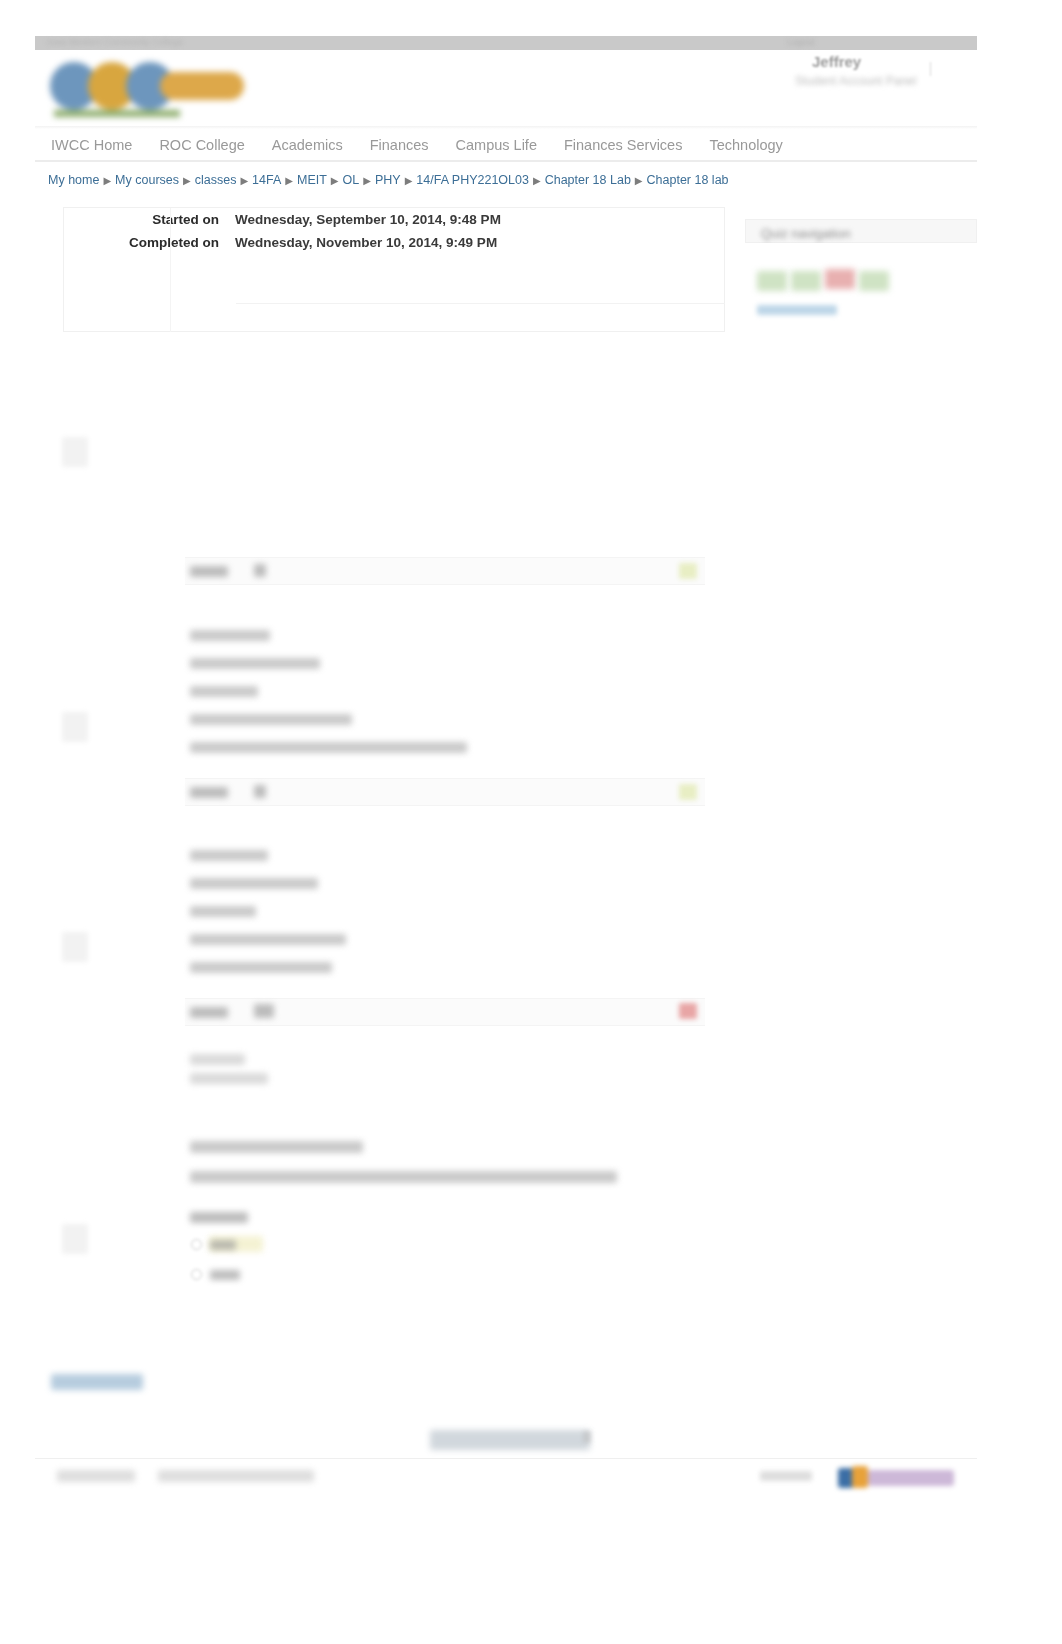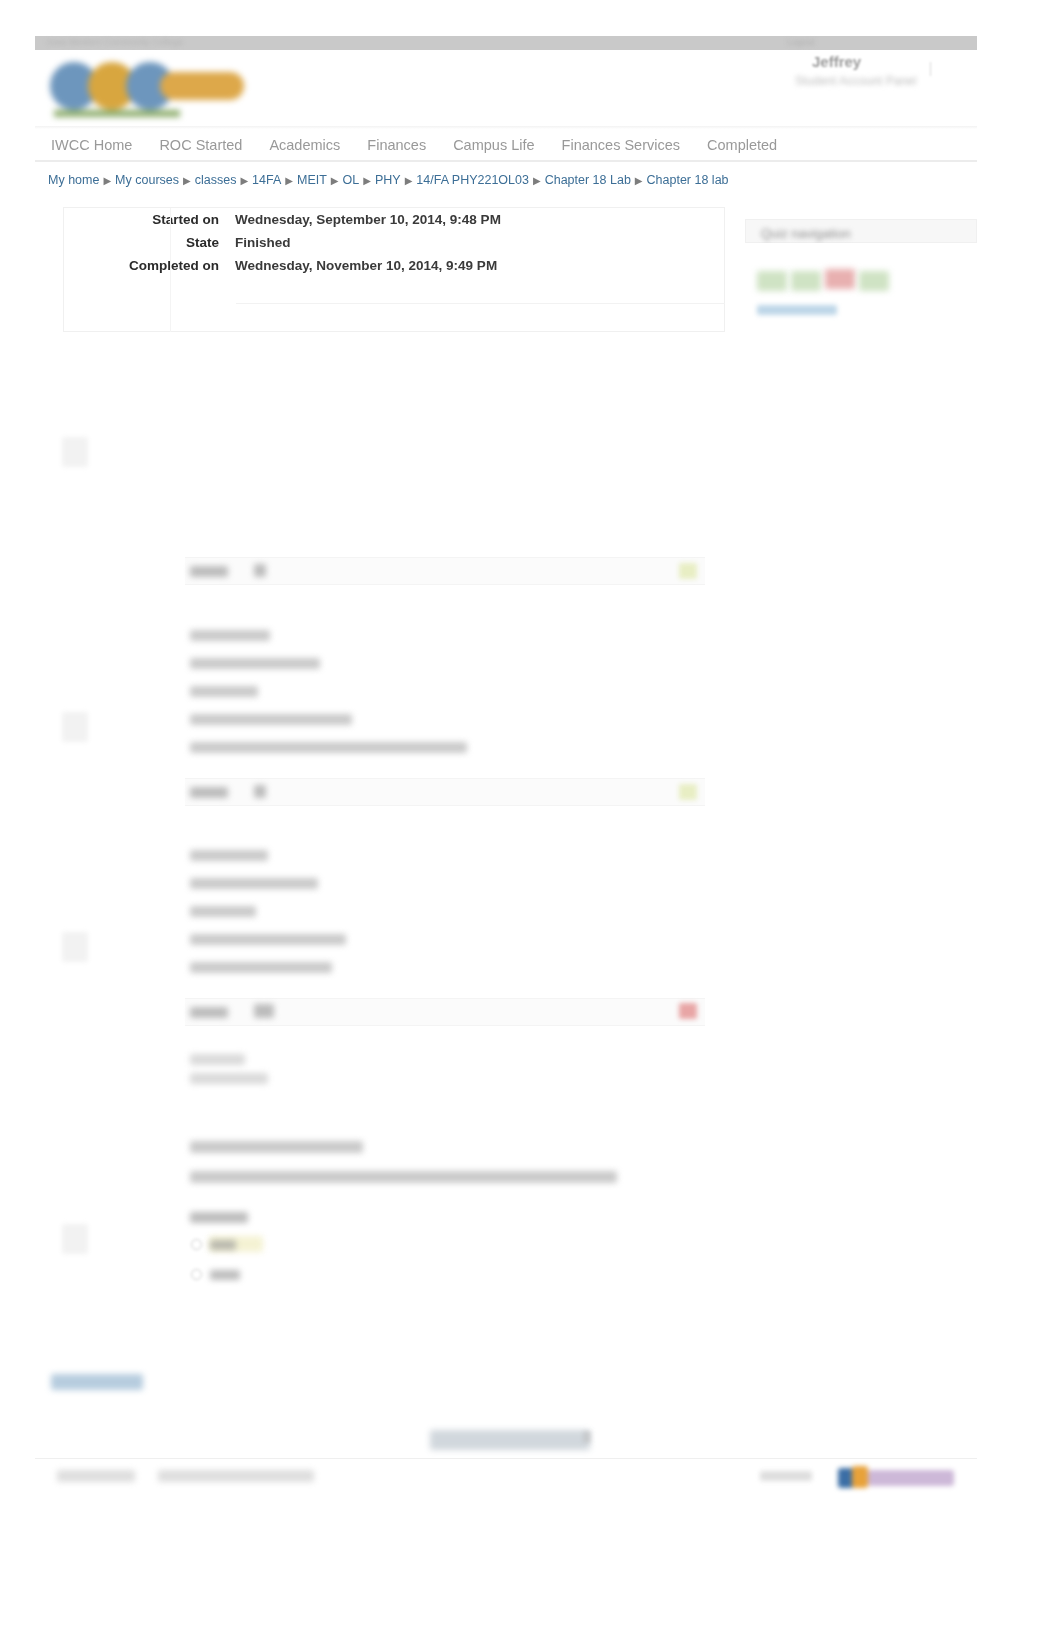--- a/index.html
+++ b/index.html
@@ -260,44 +260,40 @@
   </div>
   <span class="sr">ROC Portal logo</span>
 
   <div class="user-name">Jeffrey</div>
   <div class="user-sub">Student Account Panel</div>
   <div class="user-divider"></div>
 
   <div class="navbar">
     <ul>
       <li>IWCC Home</li>
-      <li>ROC Started</li>
+      <li>ROC College</li>
       <li>Academics</li>
       <li>Finances</li>
       <li>Campus Life</li>
       <li>Finances Services</li>
-      <li>Completed</li>
+      <li>Technology</li>
     </ul>
   </div>
   <div class="navline"></div>
 
   <div class="breadcrumb">
     <span class="bc">My home</span><span class="sep">▶</span><span class="bc">My courses</span><span class="sep">▶</span><span class="bc">classes</span><span class="sep">▶</span><span class="bc">14FA</span><span class="sep">▶</span><span class="bc">MEIT</span><span class="sep">▶</span><span class="bc">OL</span><span class="sep">▶</span><span class="bc">PHY</span><span class="sep">▶</span><span class="bc">14/FA PHY221OL03</span><span class="sep">▶</span><span class="bc">Chapter 18 Lab</span><span class="sep">▶</span><span class="bc last">Chapter 18 lab</span>
   </div>
 
   <div class="infobox">
     <table>
       <tbody>
           <tr>
         <td class="k">Started on</td>
         <td class="v">Wednesday, September 10, 2014, 9:48 PM</td>
-      </tr>
-      <tr>
-        <td class="k">State</td>
-        <td class="v">Finished</td>
       </tr>
       <tr>
         <td class="k">Completed on</td>
         <td class="v">Wednesday, November 10, 2014, 9:49 PM</td>
       </tr>
     </tbody>
       </table>
   </div>
   <div class="infoline"></div>
   <div class="infoline2"></div>

